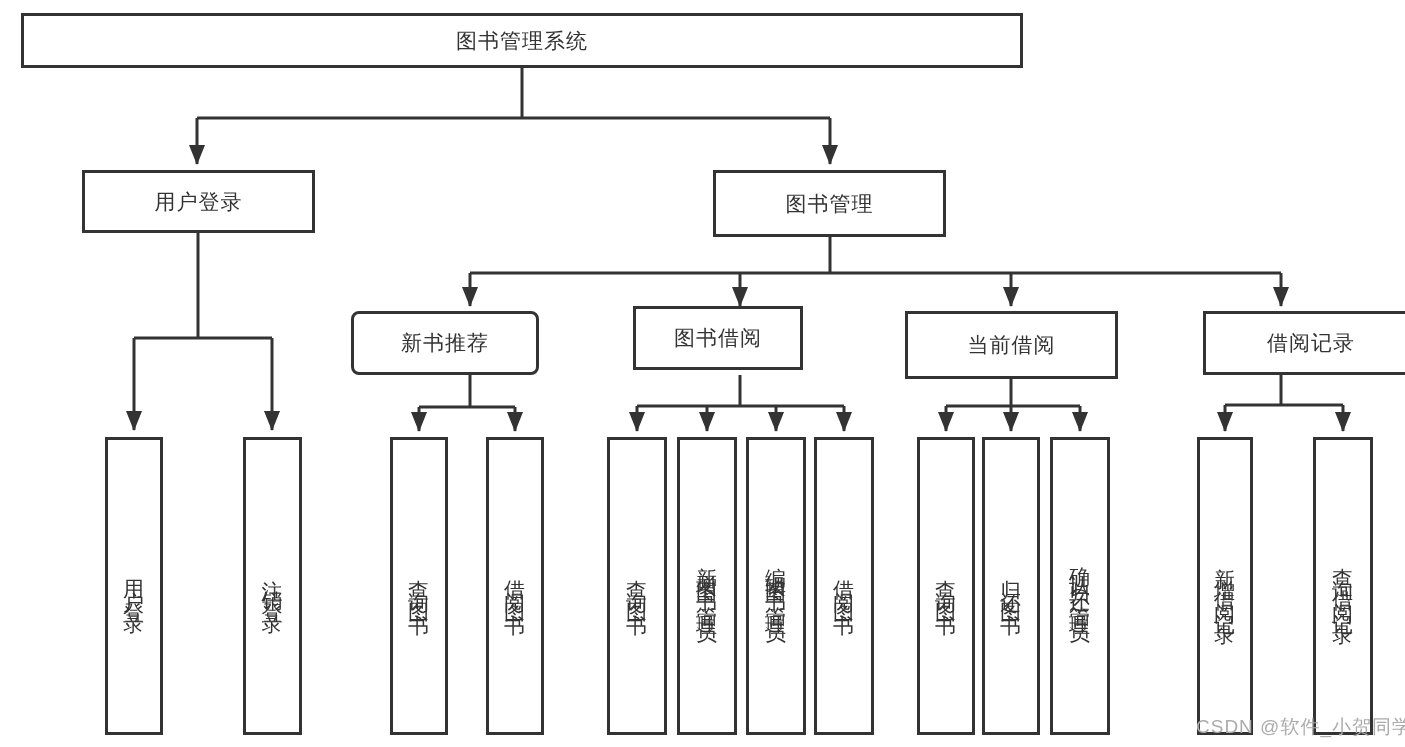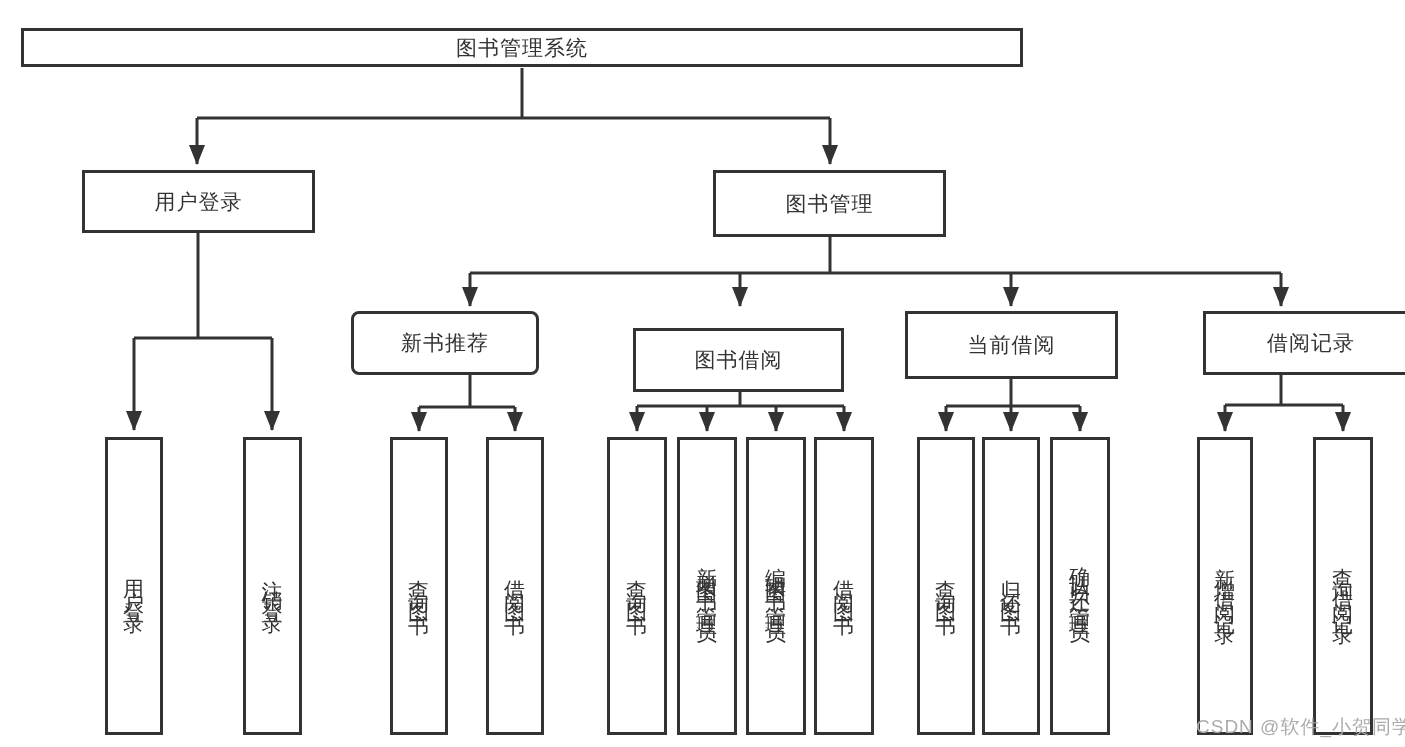--- a/index.html
+++ b/index.html
@@ -107,35 +107,35 @@
       <path d="M1011 406 V431" marker-end="url(#arrow)"></path>
       <path d="M1080 406 V431" marker-end="url(#arrow)"></path>
 
       <path d="M1281 375 V405"></path>
       <path d="M1225 405 H1343"></path>
       <path d="M1225 405 V431" marker-end="url(#arrow)"></path>
       <path d="M1343 405 V431" marker-end="url(#arrow)"></path>
     </g>
   </svg>
 
-  <div class="node h-node" style="left:21px; top:13px; width:1002px; height:39px;margin-top:15px;">
+  <div class="node h-node" style="left:21px; top:13px; width:1002px; height:55px;">
     <span class="label">图书管理系统</span>
   </div>
 
   <div class="node h-node" style="left:82px; top:170px; width:233px; height:63px;">
     <span class="label">用户登录</span>
   </div>
   <div class="node h-node" style="left:713px; top:170px; width:233px; height:67px;">
     <span class="label">图书管理</span>
   </div>
 
   <div class="node h-node" style="left:351px; top:311px; width:188px; height:64px;border-radius:8px;">
     <span class="label">新书推荐</span>
   </div>
-  <div class="node h-node" style="left:633px; top:328px; width:211px; height:64px;text-align:center;">
+  <div class="node h-node" style="left:633px; top:306px; width:170px; height:64px;text-align:center;">
     <span class="label">图书借阅</span>
   </div>
   <div class="node h-node" style="left:905px; top:311px; width:213px; height:68px;">
     <span class="label">当前借阅</span>
   </div>
   <div class="node h-node" style="left:1173px; top:311px; width:216px; height:64px;margin-left:30px;">
     <span class="label">借阅记录</span>
   </div>
 
   <div class="node v-node" style="left:105px; top:437px; width:58px; height:298px;">

